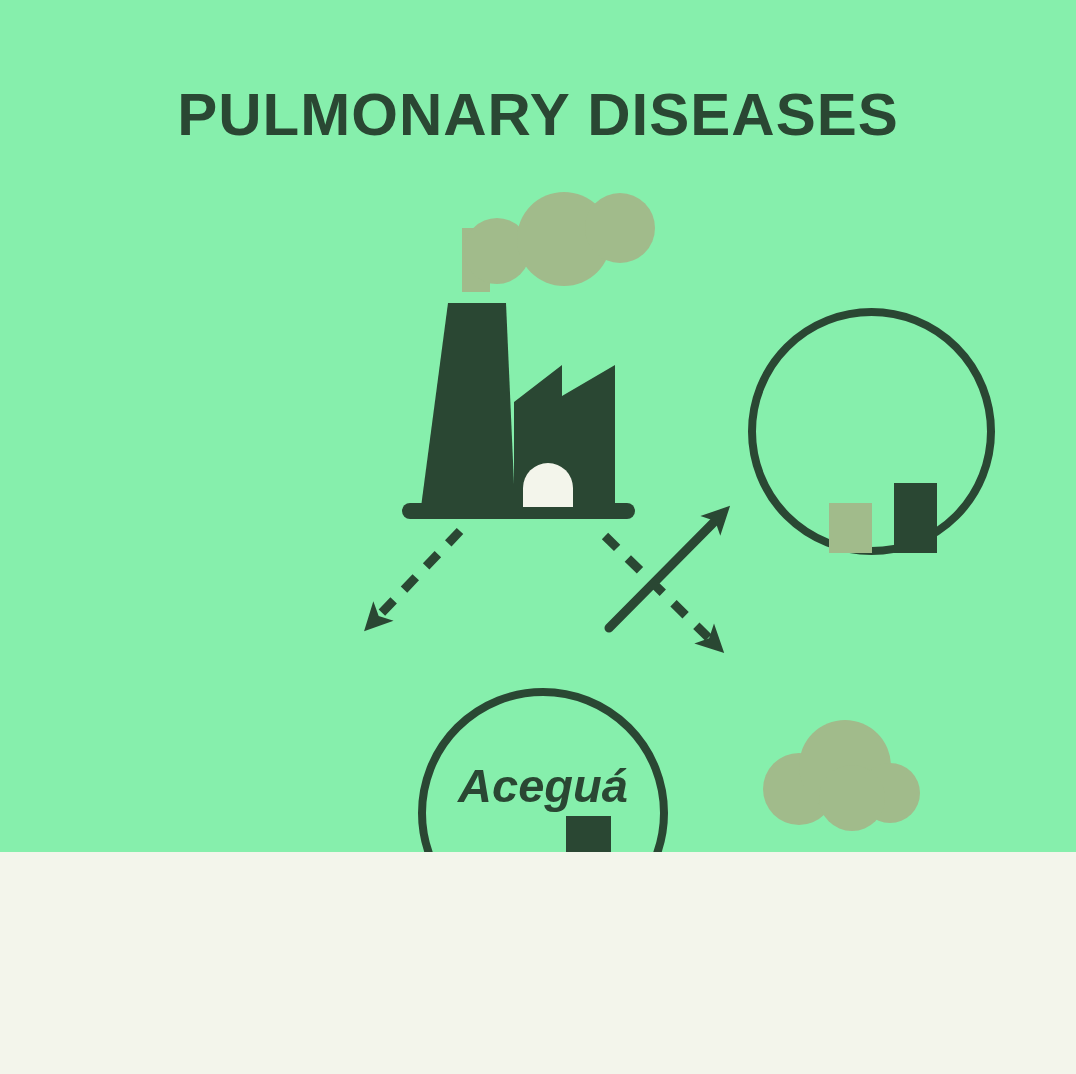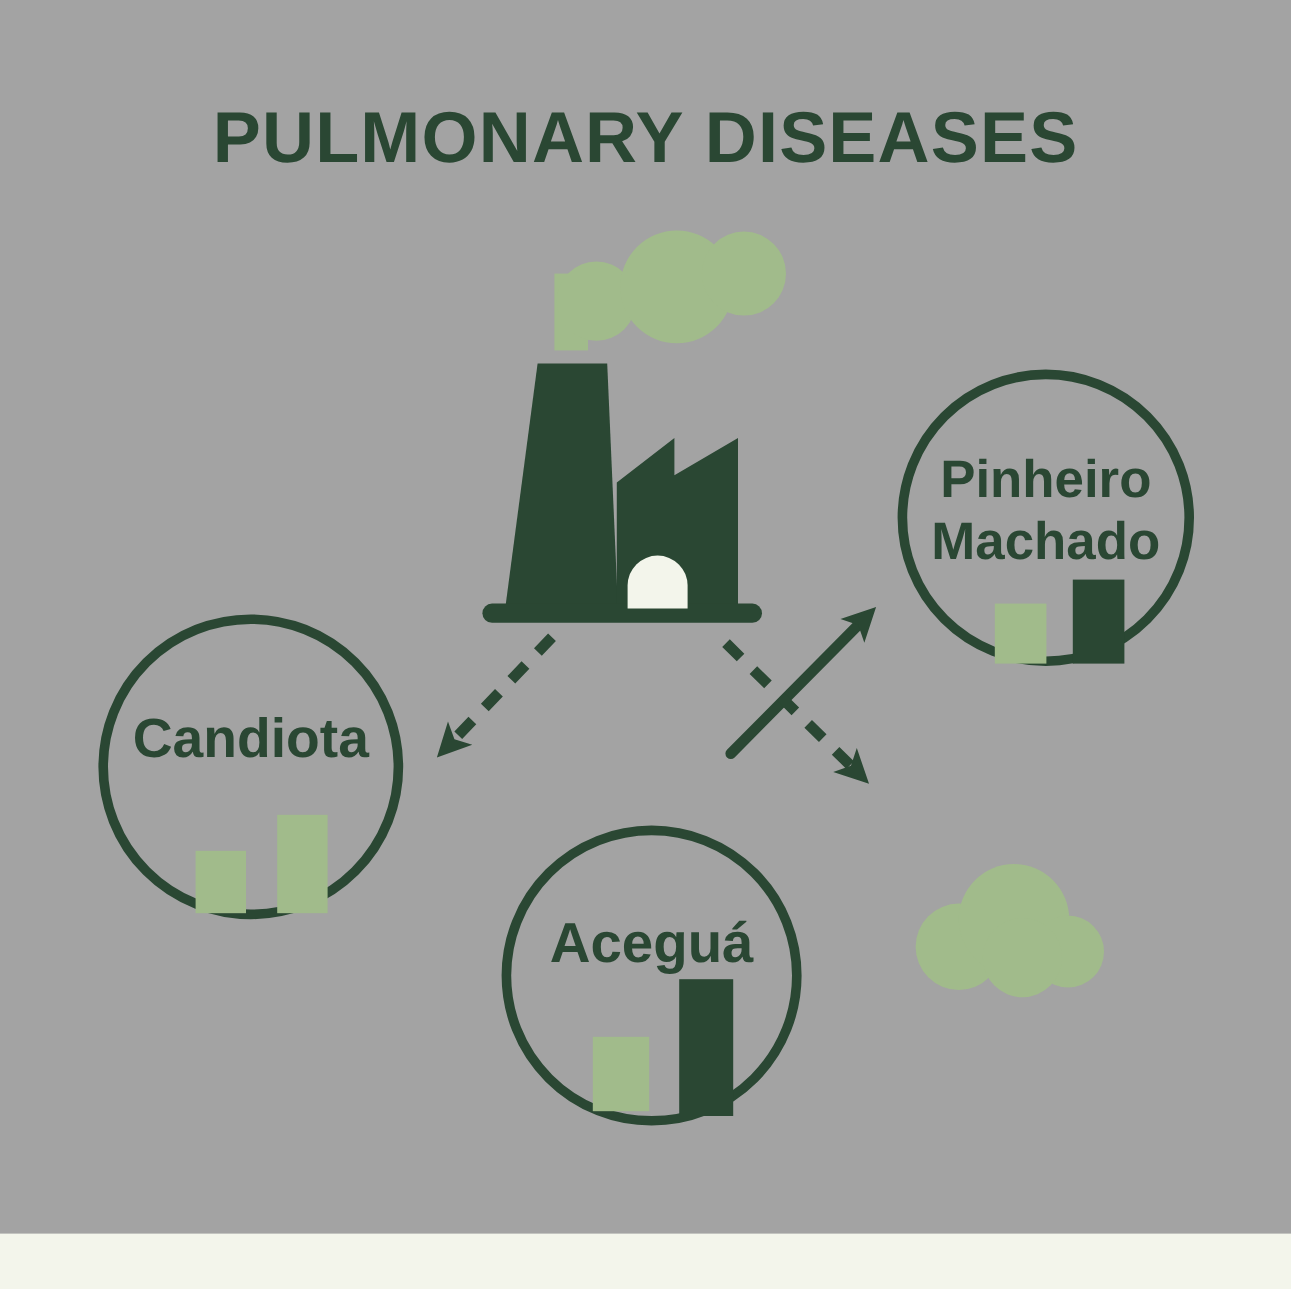--- a/index.html
+++ b/index.html
@@ -3,22 +3,22 @@
 <meta charset="utf-8">
 <style>
   html, body { margin: 0; padding: 0; }
   body {
     font-family: "Liberation Sans", sans-serif;
     background: #f3f5eb;
   }
   .stage {
     position: relative;
     width: 1076px;
-    height: 1028px;
-    background: #a3a3a3;
+    height: 852px;
+    background: #86efac;
     overflow: hidden;
   }
   .title {
     position: absolute;
     top: 80px;
     left: 0;
     width: 100%;
     margin: 0;
     text-align: center;
     font-size: 60px;
@@ -46,21 +46,21 @@
     left: 50%;
     transform: translateX(-50%);
     text-align: center;
     font-weight: bold;
     color: #2a4733;
     line-height: 1.18;
     white-space: normal;
   }
   .node--candiota .node-label { top: 68px; width: 230px; font-size: 46px; }
   .node--pinheiro .node-label { top: 58px; width: 218px; font-size: 44px; }
-  .node--acegua   .node-label { top: 62px; width: 220px; font-size: 47px; }
+  .node--acegua   .node-label { top: 62px; width: 220px; font-size: 47px; font-style: italic; }
   
   .bar { position: absolute; }
   .bar--light { background: #a1bb8b; }
   .bar--dark  { background: #2a4733; }
   .node--candiota .bar-1 { left: 73px;  width: 42px; bottom: -3px; }
   .node--candiota .bar-2 { left: 141px; width: 42px; bottom: -3px; }
   .node--pinheiro .bar-1 { left: 73px;  width: 43px; bottom: -6px; }
   .node--pinheiro .bar-2 { left: 138px; width: 43px; bottom: -6px; }
   .node--acegua   .bar-1 { left: 68px;  width: 47px; bottom: 4px;  }
   .node--acegua   .bar-2 { left: 140px; width: 45px; bottom: 0px;  }
@@ -120,28 +120,22 @@
     <line x1="605" y1="536" x2="716" y2="645" stroke="#2a4733" stroke-width="9" stroke-dasharray="17 15" marker-end="url(#ah)"></line>
 
     <g fill="#a1bb8b">
       <circle cx="799" cy="789" r="36"></circle>
       <circle cx="845" cy="766" r="46"></circle>
       <circle cx="890" cy="793" r="30"></circle>
       <circle cx="852" cy="798" r="33"></circle>
     </g>
   </svg>
 
-  <div class="node node--candiota">
-    <div class="node-label">Candiota</div>
-    <div class="bar bar--light bar-1" style="height: 52px;"></div>
-    <div class="bar bar--light bar-2" style="height: 82px;"></div>
-  </div>
 
   <div class="node node--pinheiro">
-    <div class="node-label">Pinheiro Machado</div>
     <div class="bar bar--light bar-1" style="height: 50px;"></div>
     <div class="bar bar--dark bar-2" style="height: 70px;"></div>
   </div>
 
   <div class="node node--acegua">
     <div class="node-label">Aceguá</div>
     <div class="bar bar--light bar-1" style="height: 62px;"></div>
     <div class="bar bar--dark bar-2" style="height: 114px;"></div>
   </div>
 

